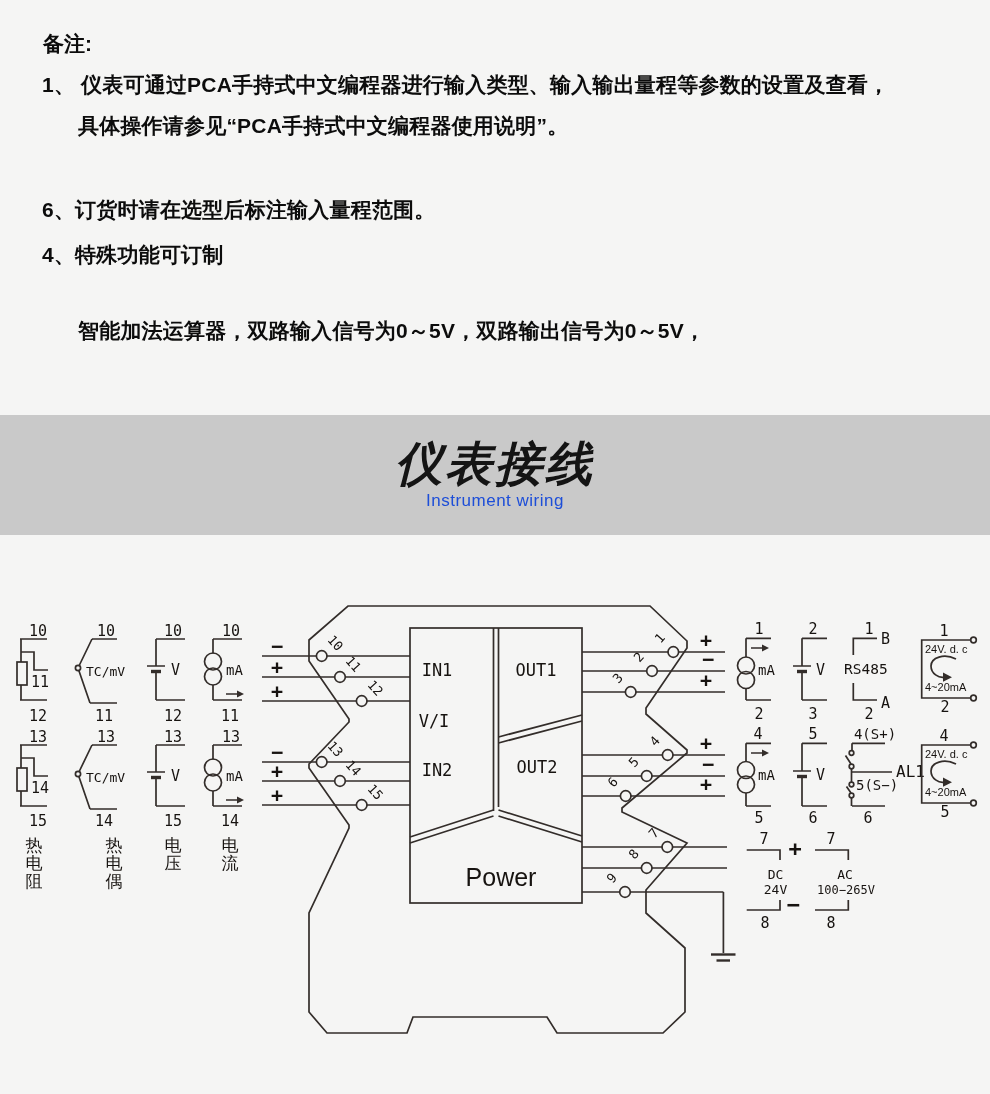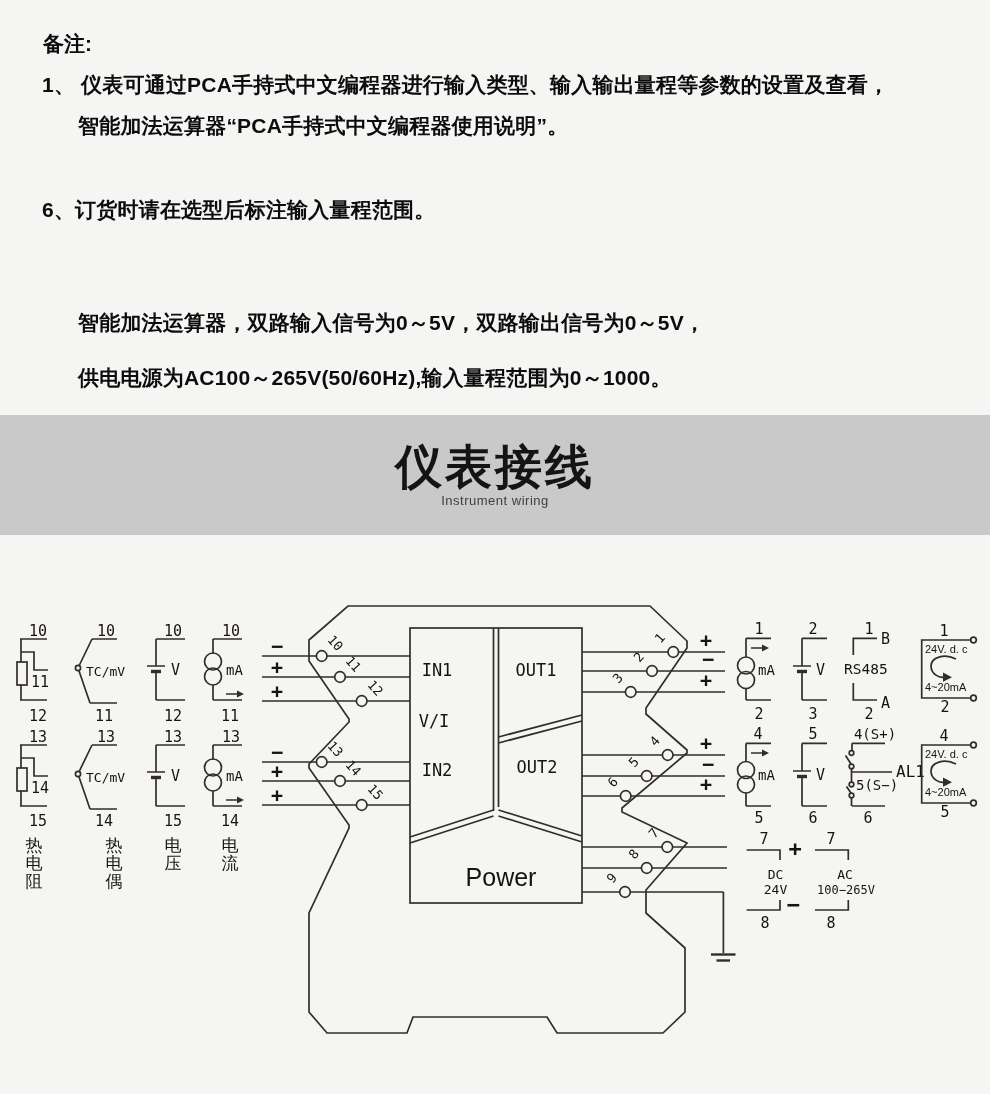--- a/index.html
+++ b/index.html
@@ -15,55 +15,55 @@
     position:absolute;left:43px;top:6px;
     font-size:21px;font-weight:700;color:#0c0c0c;white-space:nowrap;
   }
   .note-line{
     position:absolute;left:42px;
     font-size:21px;font-weight:600;color:#0c0c0c;white-space:nowrap;
     letter-spacing:.2px;
   }
   .note-line.indent{left:78px;}
   .nl0{top:47px}.nl1{top:88px}.nl2{top:130px}.nl3{top:172px}
-  .nl4{top:217px}.nl5{top:257px}.nl6{top:285px}.nl7{top:340px}
+  .nl4{top:217px}.nl5{top:257px}.nl6{top:293px}.nl7{top:340px}
   
   .banner{
     position:absolute;left:0;top:415px;width:990px;height:120px;
     background:#c9c9c9;
     display:flex;flex-direction:column;align-items:center;justify-content:center;
   }
   .banner-title{
-    font-size:47px;font-weight:700;color:#141414;letter-spacing:3px;line-height:1.05;
+    font-size:47px;font-weight:700;color:#141414;letter-spacing:3px;line-height:1.05;font-style:italic;
   }
   .banner-subtitle{
-    font-size:13px;color:#404040;margin-top:2px;letter-spacing:.5px;
+    font-size:17px;color:#1d4ed8;margin-top:2px;letter-spacing:.5px;
   }
   
   .diagram{position:absolute;left:0;top:0;width:990px;height:1094px;}
   .s{stroke:#332d2a;stroke-width:1.7;fill:none;}
   .s3{stroke:#332d2a;stroke-width:3.4;fill:none;}
   .sw2{stroke:#332d2a;stroke-width:2.4;fill:none;}
   .dot{stroke:#332d2a;stroke-width:1.7;fill:#f5f5f4;}
   .f{fill:#332d2a;stroke:none;}
   .tx{font-family:"DejaVu Sans Mono",monospace;fill:#171310;}
   .txb{font-family:"DejaVu Sans Mono",monospace;fill:#171310;font-weight:bold;}
   .cjk{font-family:"Liberation Sans",sans-serif;fill:#171310;}
   .mid{text-anchor:middle;}
 </style>
 </head>
 <body>
 
 <div class="notes">
   <div class="note-heading">备注:</div>
   <div class="note-line nl0">1、 仪表可通过PCA手持式中文编程器进行输入类型、输入输出量程等参数的设置及查看，</div>
-  <div class="note-line nl1 indent">智能加法运算器“PCA手持式中文编程器使用说明”。</div>
+  <div class="note-line nl1 indent">具体操作请参见“PCA手持式中文编程器使用说明”。</div>
   <div class="note-line nl3">6、订货时请在选型后标注输入量程范围。</div>
+  <div class="note-line nl4">4、特殊功能可订制</div>
   <div class="note-line nl6 indent">智能加法运算器，双路输入信号为0～5V，双路输出信号为0～5V，</div>
-  <div class="note-line nl7 indent">供电电源为AC100～265V(50/60Hz),输入量程范围为0～1000。</div>
 </div>
 
 <div class="banner">
   <div class="banner-title">仪表接线</div>
   <div class="banner-subtitle">Instrument wiring</div>
 </div>
 
 <svg class="diagram" viewBox="0 0 990 1094" width="990" height="1094" xmlns="http://www.w3.org/2000/svg">
 
   <g>

